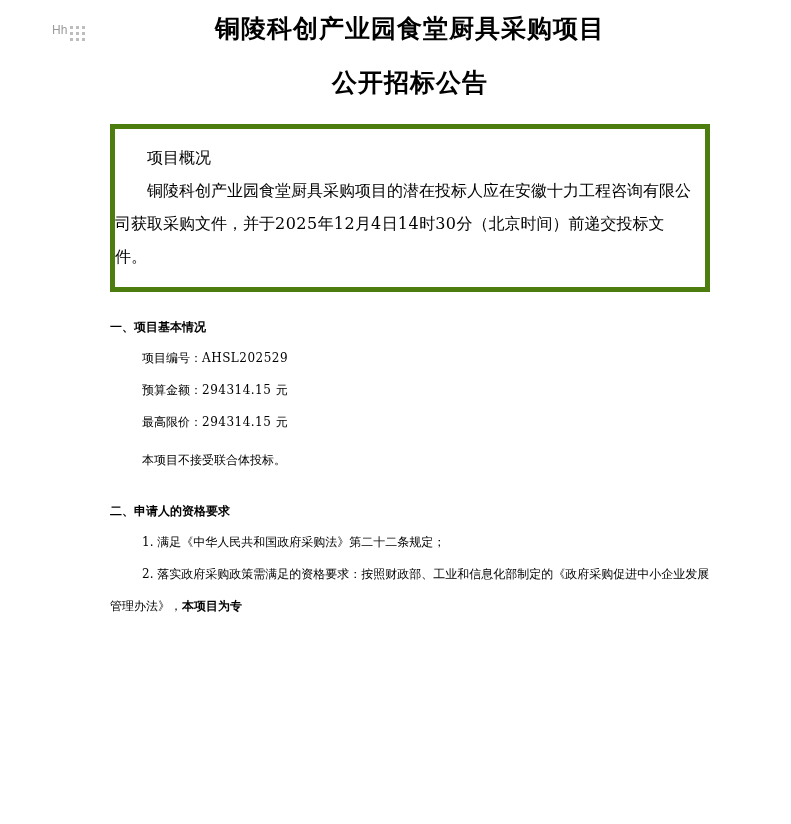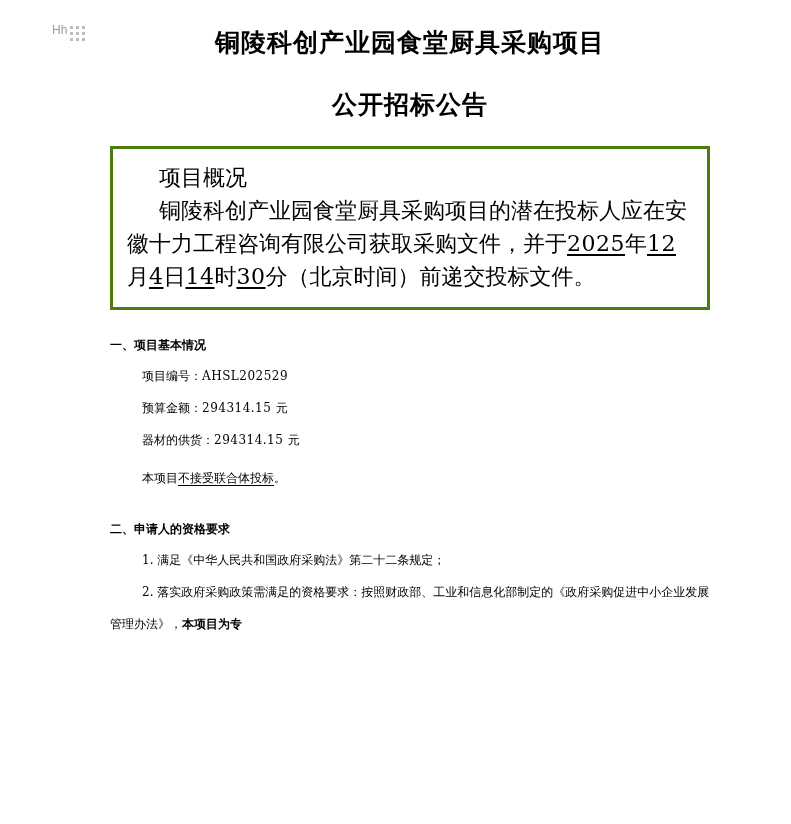--- a/index.html
+++ b/index.html
@@ -47,55 +47,54 @@
   }
   .dots i {
     display: block;
     width: 3px;
     height: 3px;
     background: #bdbdbd;
   }
   .content {
     position: absolute;
     left: 110px;
-    top: 14px;
+    top: 0;
     width: 600px;
   }
   h1.doc-title {
     margin: 0;
     padding-top: 12px;
     font-size: 25px;
     font-weight: bold;
     text-align: center;
     letter-spacing: 1px;
     font-family: "DejaVu Serif", serif;
     line-height: 34px;
   }
   h2.doc-subtitle {
-    margin: 8px;
+    margin: 0;
     padding-top: 20px;
     font-size: 25px;
     font-weight: bold;
     text-align: center;
     letter-spacing: 1px;
     font-family: "DejaVu Serif", serif;
     line-height: 34px;
   }
   .overview-box {
     margin-top: 24px;
-    border: 3px solid #4d7c0f;
-    padding: 12px 14px 14px 14px;
-    font-size: 22px;
+    border: 5px solid #4d7c0f;
+    padding: 12px 14px 14px 0;
+    font-size: 16px;
     line-height: 33px;
   }
   .indent {
     text-indent: 32px;
   }
   .ul-text {
-    text-decoration: underline;
     text-underline-offset: 3px;
   }
   .section-head {
     margin-top: 20px;
     font-size: 12px;
     font-weight: bold;
     line-height: 30px;
   }
   .para {
     font-size: 12px;
@@ -148,21 +147,21 @@
     <div class="para">
       <span>项目编号：</span><span class="mono-num">AHSL202529</span>
     </div>
 
 
     <div class="para">
       <span>预算金额：</span><span class="mono-num">294314.15 元</span>
     </div>
 
     <div class="para">
-      <span>器材的供货：</span><span class="mono-num">294314.15 元</span>
+      <span>最高限价：</span><span class="mono-num">294314.15 元</span>
     </div>
 
 
     <div class="spacer-6"></div>
 
 
     <div class="para">
       <span>本项目</span><span class="ul-text">不接受联合体投标</span><span>。</span>
     </div>
 

